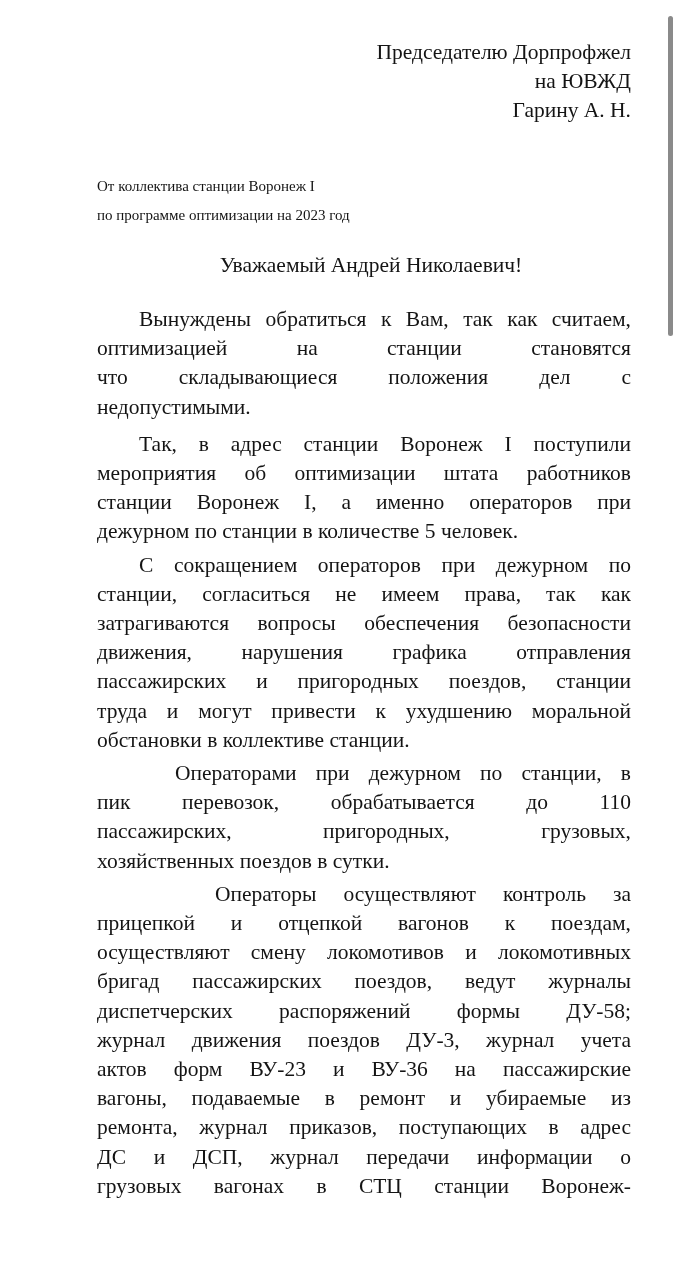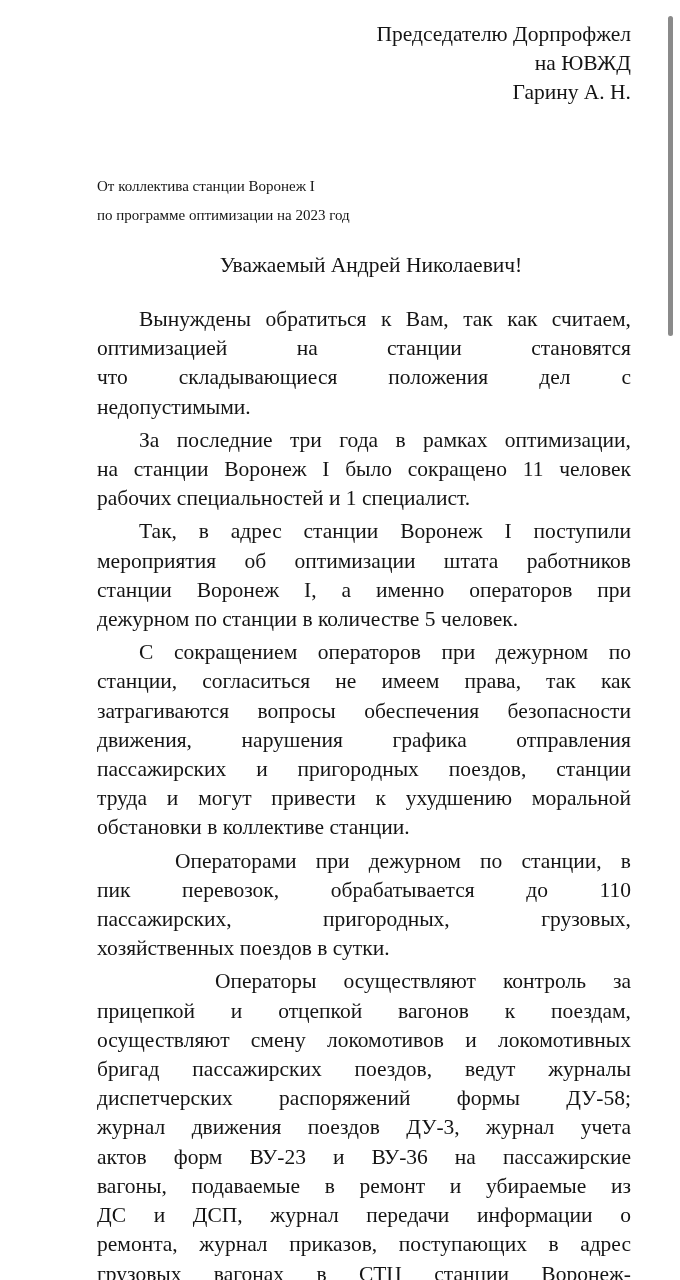--- a/index.html
+++ b/index.html
@@ -16,21 +16,21 @@
       color: #141414;
     }
     .page {
       position: absolute;
       left: 97px;
       top: 0;
       width: 534px;
     }
     .addressee {
       position: absolute;
-      top: 20px;
+      top: 38px;
       right: 0;
       text-align: right;
       font-size: 21.5px;
       line-height: 29px;
     }
     .addressee div { white-space: nowrap; }
     .from {
       position: absolute;
       top: 172px;
       left: 0;
@@ -101,25 +101,20 @@
   <div class="salutation">Уважаемый Андрей Николаевич!</div>
 
   <div class="body" id="letter-body">
       <div class="para">
         <span class="line" style="padding-left: 42px;">Вынуждены обратиться к Вам, так как считаем,</span>
         <span class="line">оптимизацией на станции становятся</span>
         <span class="line">что складывающиеся положения дел с</span>
         <span class="line last">недопустимыми.</span>
       </div>
       <div class="gap"></div>
-      <div class="para">
-        <span class="line" style="padding-left: 42px;">За последние три года в рамках оптимизации,</span>
-        <span class="line">на станции Воронеж I было сокращено 11 человек</span>
-        <span class="line last">рабочих специальностей и 1 специалист.</span>
-      </div>
       <div class="gap"></div>
       <div class="para">
         <span class="line" style="padding-left: 42px;">Так, в адрес станции Воронеж I поступили</span>
         <span class="line">мероприятия об оптимизации штата работников</span>
         <span class="line">станции Воронеж I, а именно операторов при</span>
         <span class="line last">дежурном по станции в количестве 5 человек.</span>
       </div>
       <div class="gap"></div>
       <div class="para">
         <span class="line" style="padding-left: 42px;">С сокращением операторов при дежурном по</span>
@@ -140,20 +135,20 @@
       <div class="gap"></div>
       <div class="para">
         <span class="line" style="padding-left: 118px;">Операторы осуществляют контроль за</span>
         <span class="line">прицепкой и отцепкой вагонов к поездам,</span>
         <span class="line">осуществляют смену локомотивов и локомотивных</span>
         <span class="line">бригад пассажирских поездов, ведут  журналы</span>
         <span class="line">диспетчерских распоряжений формы ДУ-58;</span>
         <span class="line">журнал движения поездов ДУ-3, журнал учета</span>
         <span class="line">актов форм ВУ-23 и ВУ-36 на пассажирские</span>
         <span class="line">вагоны, подаваемые в ремонт и убираемые из</span>
+        <span class="line">ремонта, журнал приказов, поступающих в адрес</span>
         <span class="line">ДС и ДСП, журнал передачи информации о</span>
-        <span class="line">ремонта, журнал приказов, поступающих в адрес</span>
         <span class="line">грузовых вагонах в СТЦ станции Воронеж-</span>
       </div>
     </div>
 </div>
 
 <div class="scrollbar"></div>
 
 </body></html>

